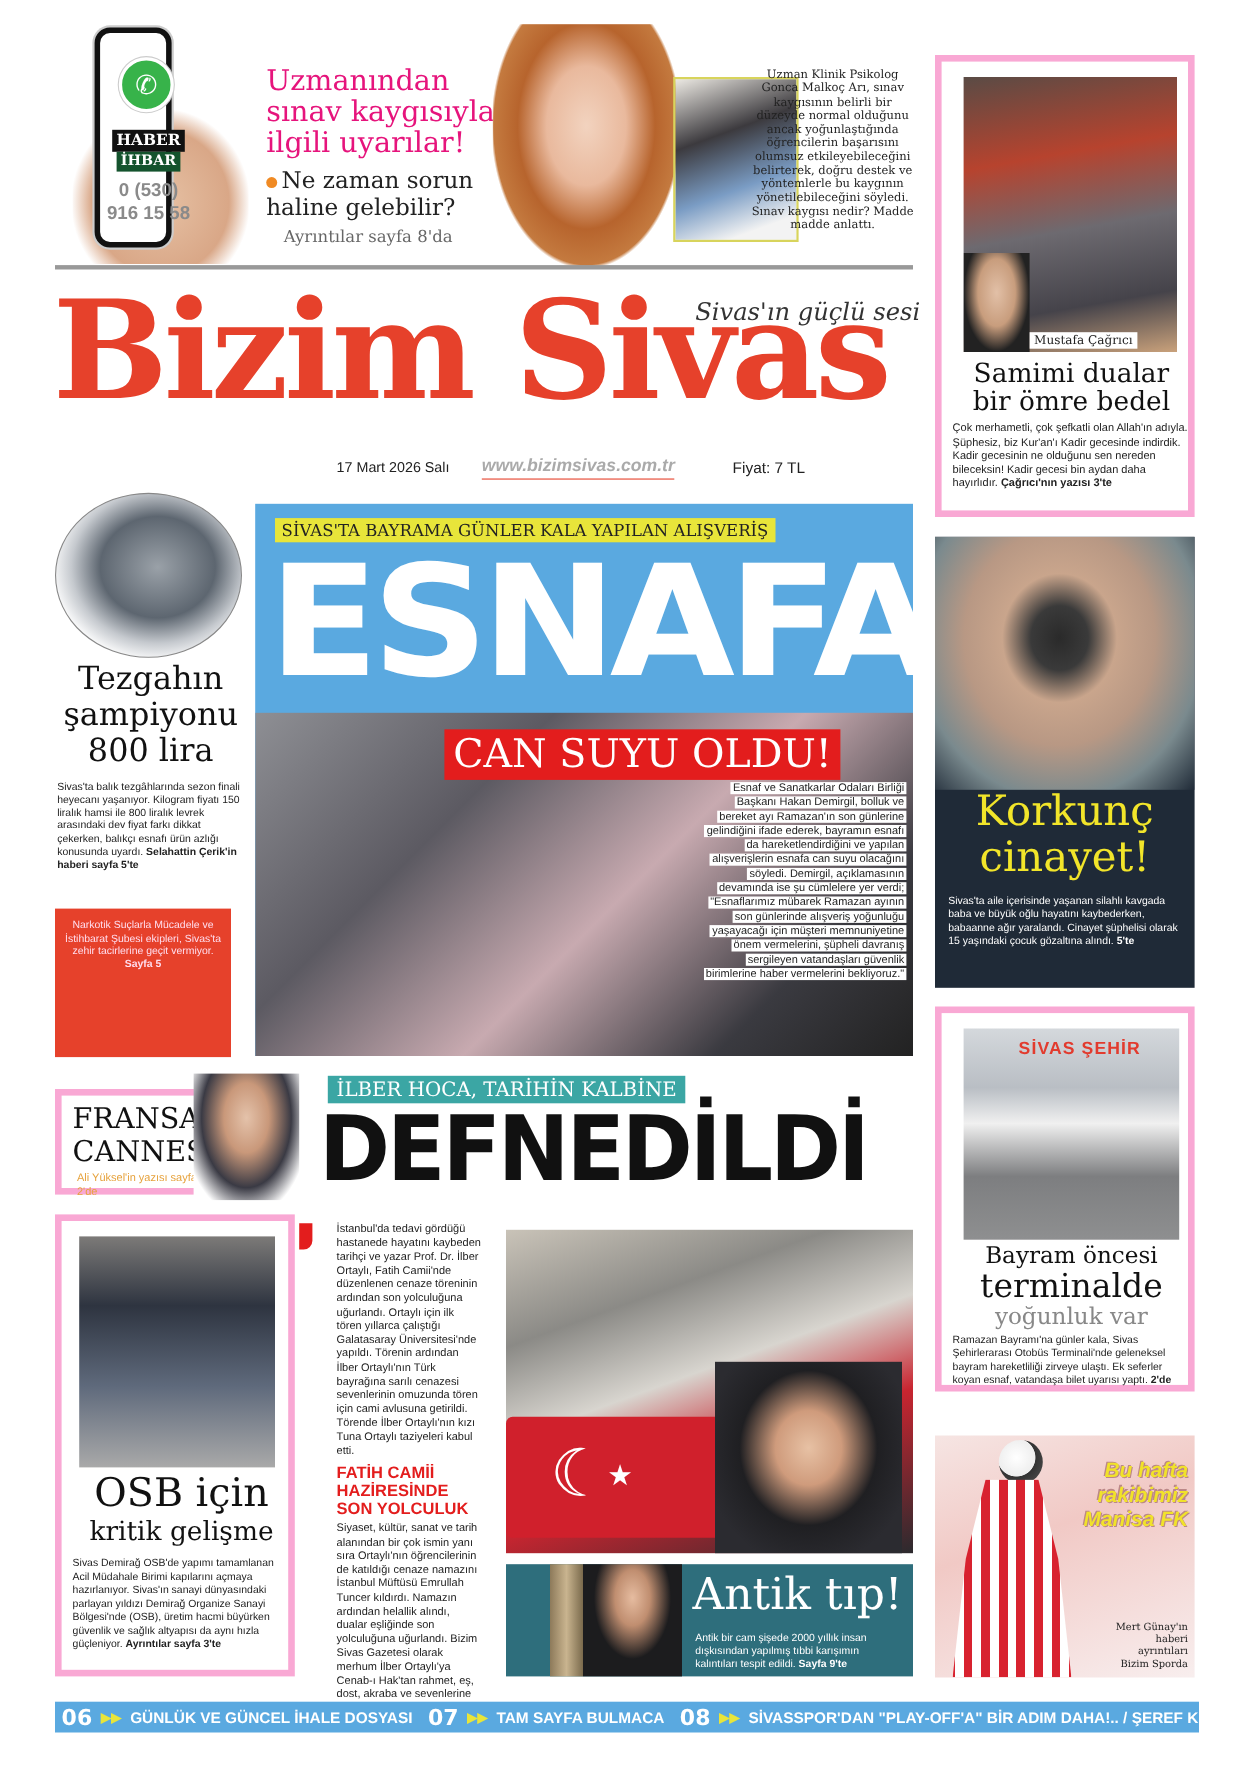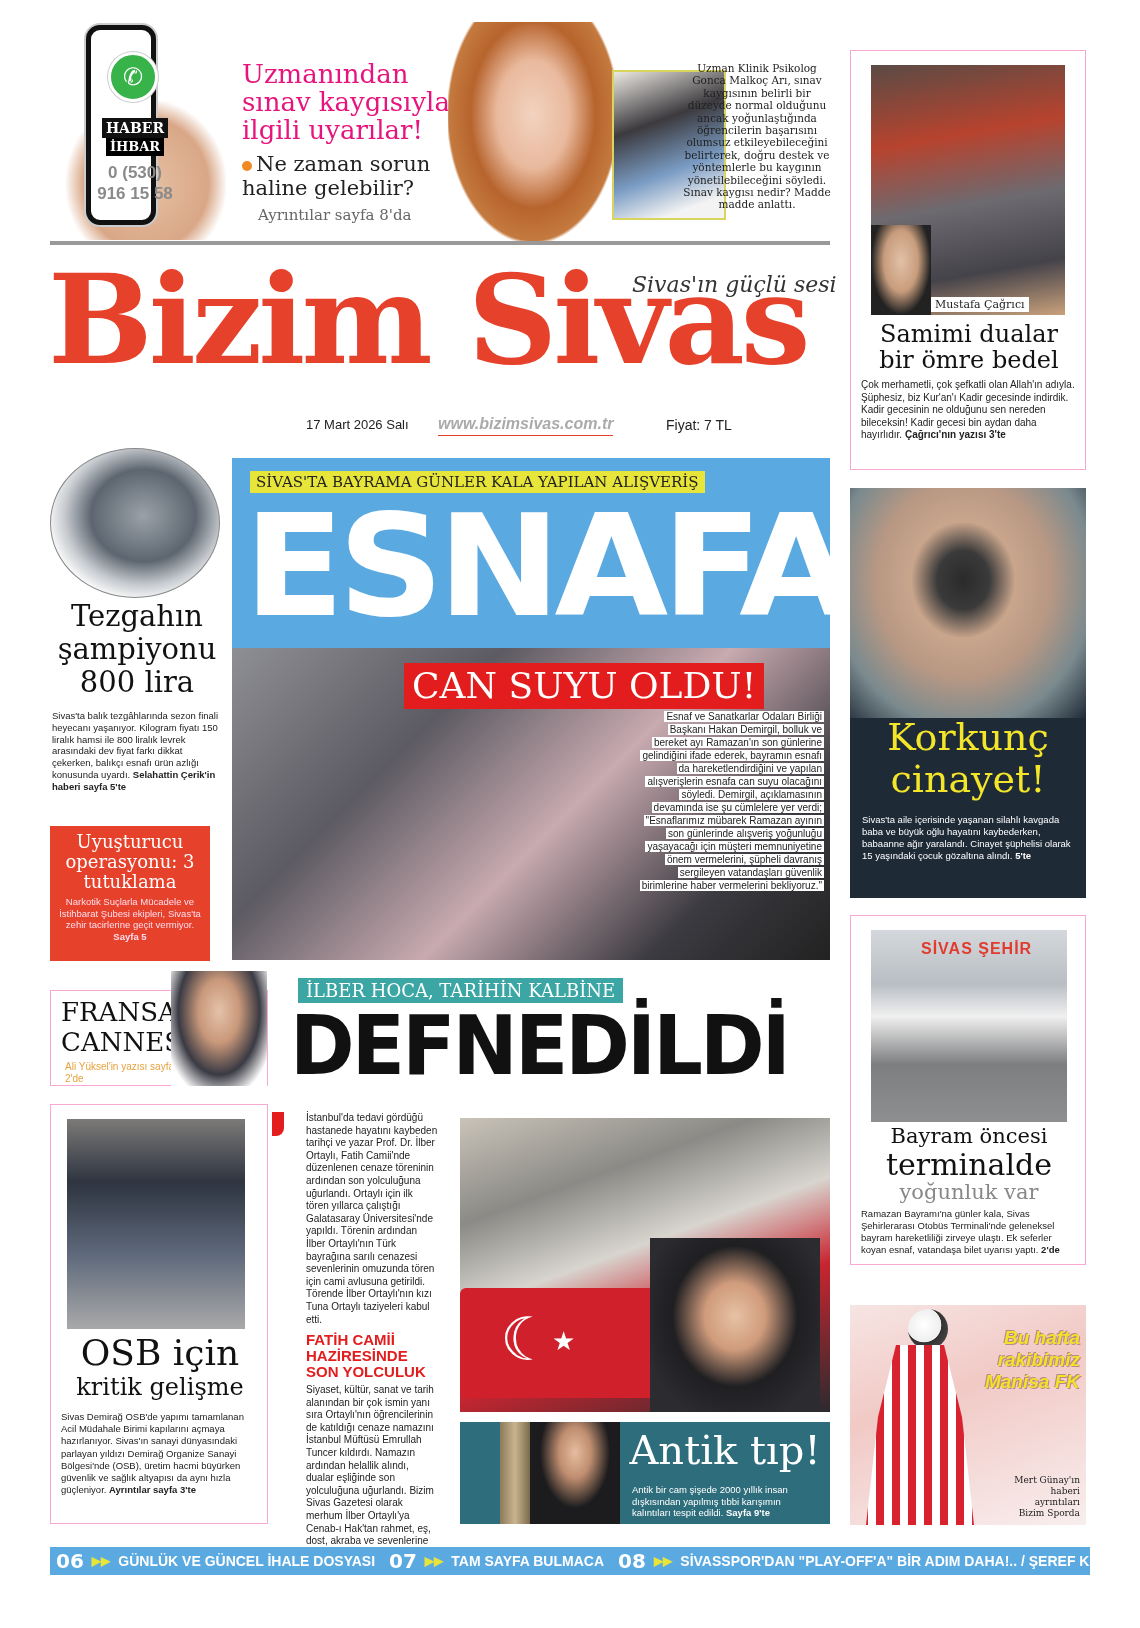--- a/index.html
+++ b/index.html
@@ -1,28 +1,28 @@
 <!DOCTYPE html>
 <html><head>
 <meta charset="utf-8">
 <style>
 *{box-sizing:border-box;margin:0;padding:0}
 body{width:1140px;height:1628px;background:#fff;position:relative;overflow:hidden;font-family:"Liberation Sans",sans-serif;color:#222}
 .abs{position:absolute}
 .sans{font-family:"Liberation Sans",sans-serif}
 .photo{position:absolute;overflow:hidden}
-.box{position:absolute;border:1px solid #f9a8d4;background:#fff}
+.box{position:absolute;border:6px solid #f9a8d4;background:#fff}
 .small{font-size:10px;line-height:12.5px;color:#222}
 .center{text-align:left}
 b{font-weight:bold}
 
 .phone{left:86px;top:25px;width:70px;height:200px;border-radius:14px;background:#fff;border:5px solid #111;box-shadow:0 0 0 2px #ccc}
 .wa{left:108px;top:52px;width:50px;height:50px;border-radius:50%;background:#37b34a;border:3px solid #fff;box-shadow:0 0 0 1px #ccc;display:flex;align-items:center;justify-content:center;color:#fff;font-size:24px}
 .haber{left:102px;top:118px;width:66px;height:20px;background:#111;color:#fff;font-weight:bold;font-size:14px;text-align:center;line-height:20px;font-family:"DejaVu Serif",serif}
-.ihbar{left:106px;top:138px;width:58px;height:18px;background:#000000;color:#fff;font-weight:bold;font-size:13px;text-align:center;line-height:18px;font-family:"DejaVu Serif",serif}
+.ihbar{left:106px;top:138px;width:58px;height:18px;background:#14532d;color:#fff;font-weight:bold;font-size:13px;text-align:center;line-height:18px;font-family:"DejaVu Serif",serif}
 .phonenum{left:94px;top:162px;width:82px;color:#8a8a8a;font-size:17px;line-height:21px;text-align:center;font-weight:bold}
 .promo-title{left:242px;top:60px;width:230px;color:#e6147c;font-size:26px;line-height:28px;font-family:"DejaVu Serif",serif}
 .promo-sub{left:242px;top:152px;width:200px;color:#222;font-size:21px;line-height:24px;font-family:"DejaVu Serif",serif}
 .promo-dot{display:inline-block;width:10px;height:10px;border-radius:50%;background:#f08a23;margin-right:4px;vertical-align:middle}
 .promo-more{left:258px;top:206px;color:#666;font-size:15px;font-family:"DejaVu Serif",serif}
 .promo-body{left:682px;top:62px;width:150px;font-size:10.5px;line-height:12.4px;text-align:center;font-family:"DejaVu Serif",serif}
 .rule{left:50px;top:241px;width:780px;height:4px;background:#999}
 
 .logo{left:48px;top:250px;color:#e6412b;font-family:"DejaVu Serif",serif;font-size:124px;line-height:140px;letter-spacing:-4px;font-weight:bold;white-space:nowrap}
 .slogan{left:632px;top:272px;color:#333;font-family:"DejaVu Serif",serif;font-style:italic;font-size:22px}
@@ -83,21 +83,20 @@
   </div>
   <div class="abs headline" style="left:10px;top:270px;width:216px;font-size:24px;line-height:26px">Samimi dualar bir ömre bedel</div>
   <div class="abs small center" style="left:10px;top:328px;width:216px"><span>Çok merhametli, çok şefkatli olan Allah'ın adıyla. Şüphesiz, biz Kur'an'ı Kadir gecesinde indirdik. Kadir gecesinin ne olduğunu sen nereden bileceksin! Kadir gecesi bin aydan daha hayırlıdır.</span> <b>Çağrıcı'nın yazısı 3'te</b></div>
 </div>
 
 <div class="abs" style="left:50px;top:448px;width:170px;height:150px;border-radius:50%;border:1px solid #888;background:radial-gradient(ellipse at 55% 45%,#9aa1a8 0%,#5d6670 40%,#c5c9ce 60%,#fff 75%)"></div>
 <div class="abs headline" style="left:44px;top:600px;width:186px;font-size:29px;line-height:33px">Tezgahın şampiyonu 800 lira</div>
 <div class="abs small center" style="left:52px;top:710px;width:172px;font-size:9.5px;line-height:11.8px"><span>Sivas'ta balık tezgâhlarında sezon finali heyecanı yaşanıyor. Kilogram fiyatı 150 liralık hamsi ile 800 liralık levrek arasındaki dev fiyat farkı dikkat çekerken, balıkçı esnafı ürün azlığı konusunda uyardı.</span> <b>Selahattin Çerik'in haberi sayfa 5'te</b></div>
 
 <div class="abs" style="left:50px;top:826px;width:160px;height:135px;background:#e6412b;color:#fff;text-align:center;padding-top:6px">
-  <div class="headline" style="color:#fff;font-size:18px;line-height:20px">Uyuşturucu operasyonu: 3 tutuklama</div>
   <div style="font-size:9.5px;line-height:11.5px;margin-top:4px;padding:0 6px;color:#fde"><span>Narkotik Suçlarla Mücadele ve İstihbarat Şubesi ekipleri, Sivas'ta zehir tacirlerine geçit vermiyor.</span> <b>Sayfa 5</b></div>
 </div>
 
 <div class="abs main">
   <div class="abs mainpic"></div>
   <div class="abs kicker">SİVAS'TA BAYRAMA GÜNLER KALA YAPILAN ALIŞVERİŞ</div>
   <div class="abs esnafa">ESNAFA</div>
   <div class="abs cansuyu">CAN SUYU OLDU!</div>
   <div class="abs maintext"><span>Esnaf ve Sanatkarlar Odaları Birliği Başkanı Hakan Demirgil, bolluk ve bereket ayı Ramazan'ın son günlerine gelindiğini ifade ederek, bayramın esnafı da hareketlendirdiğini ve yapılan alışverişlerin esnafa can suyu olacağını söyledi. Demirgil, açıklamasının devamında ise şu cümlelere yer verdi; "Esnaflarımız mübarek Ramazan ayının son günlerinde alışveriş yoğunluğu yaşayacağı için müşteri memnuniyetine önem vermelerini, şüpheli davranış sergileyen vatandaşları güvenlik birimlerine haber vermelerini bekliyoruz."</span></div>
 </div>

